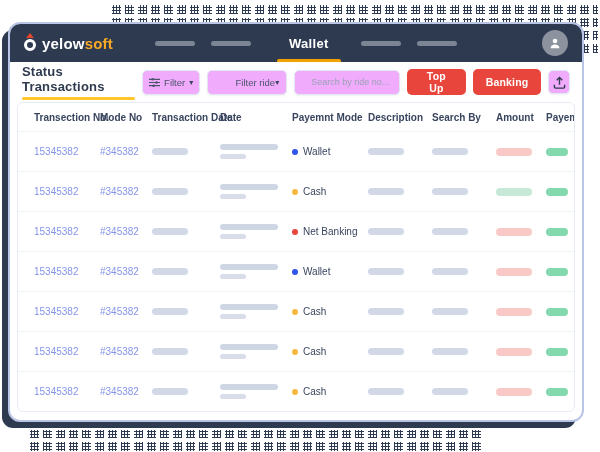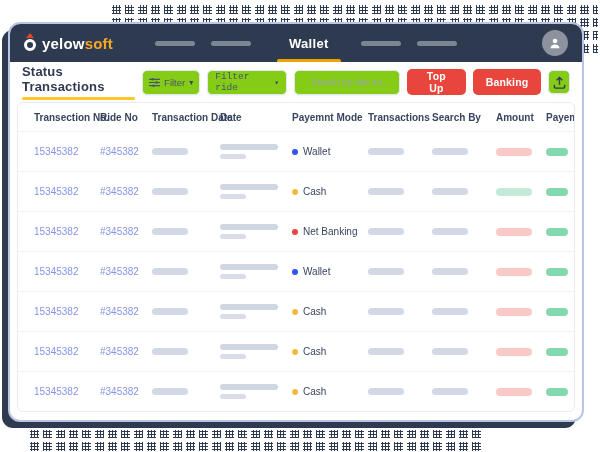--- a/index.html
+++ b/index.html
@@ -46,25 +46,25 @@
   .nav-tab span { color:#fff; font-size:13px; font-weight:bold; letter-spacing:.3px; }
   .tab-underline { position:absolute; left:0; right:0; bottom:0; height:3px; background:#f0a202; border-radius:2px 2px 0 0; }
   .avatar { margin-left:auto; width:26px; height:26px; border-radius:50%; background:#8d939e;
     display:flex; align-items:center; justify-content:center; }
 
   
   .toolbar { height:40px; display:flex; align-items:center; padding:0 12px; gap:7px; flex-shrink:0; }
   .page-title-wrap { margin-right:auto; }
   .page-title { font-size:13px; font-weight:bold; color:#2e3a50; letter-spacing:.2px; }
   .title-underline { height:3px; background:#ffc72c; border-radius:2px; margin-top:3px; }
-  .ctl { height:25px; background:#84cc16; border:1px solid #e3e7f0; border-radius:5px;
+  .ctl { height:25px; background:#f0abfc; border:1px solid #e3e7f0; border-radius:5px;
     box-shadow:0 1px 2px rgba(46,58,80,.08); display:flex; align-items:center;
     font-size:9.5px; color:#4a546c; }
   .dd-filter { width:60px; padding:0 6px; gap:4px; }
-  .dd-ride { width:88px; padding:0 7px; justify-content:space-between;font-family:Liberation Mono, monospace; }
+  .dd-ride { width:88px; padding:0 7px; justify-content:flex-end; }
   .caret { font-size:8px; color:#39455f; }
   .searchbox { width:106px; padding:0 16px; gap:4px; }
   .searchbox input { border:none; outline:none; width:78px; font-size:9px; color:#4a546c;
     font-family:"Liberation Sans",sans-serif; background:transparent; }
   .searchbox input::placeholder { color:#9aa3b5; }
   .btn { height:26px; border:none; border-radius:5px; background:#e8463c; color:#fff;
     font-size:10.5px; font-weight:bold; font-family:"Liberation Sans",sans-serif;
     padding:0 13px; cursor:pointer; letter-spacing:.2px; }
   .export-btn { width:24px; height:24px; justify-content:center; cursor:pointer; }
 
@@ -154,25 +154,25 @@
           <path d="M7 9.5V2"></path>
           <path d="M4 4.6 7 1.6l3 3"></path>
           <path d="M1.5 9.5v2.3a1.2 1.2 0 0 0 1.2 1.2h8.6a1.2 1.2 0 0 0 1.2-1.2V9.5"></path>
         </svg>
     </div>
   </div>
 
   <div class="table-card">
     <div class="thead">
         <span class="th">Transection No.</span>
-        <span class="th">Ride No</span>
+        <span class="th">Mode No</span>
         <span class="th">Transaction Date</span>
         <span class="th">Date</span>
         <span class="th">Payemnt Mode</span>
-        <span class="th">Transactions</span>
+        <span class="th">Description</span>
         <span class="th">Search By</span>
         <span class="th">Amount</span>
         <span class="th">Payemnt</span>
       </div>
     <div>
         <div class="trow">
           <div class="link">15345382</div>
           <div class="link">#345382</div>
           <div class="pill w36"></div>
           <div class="user-ph">

